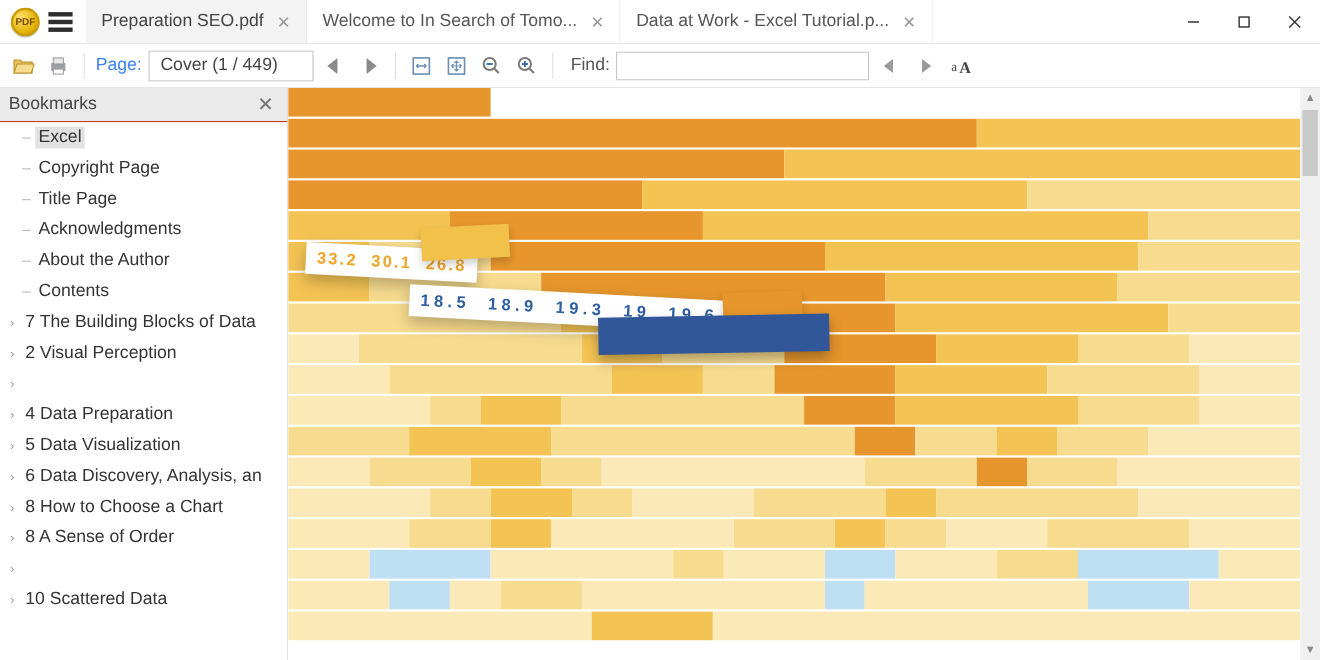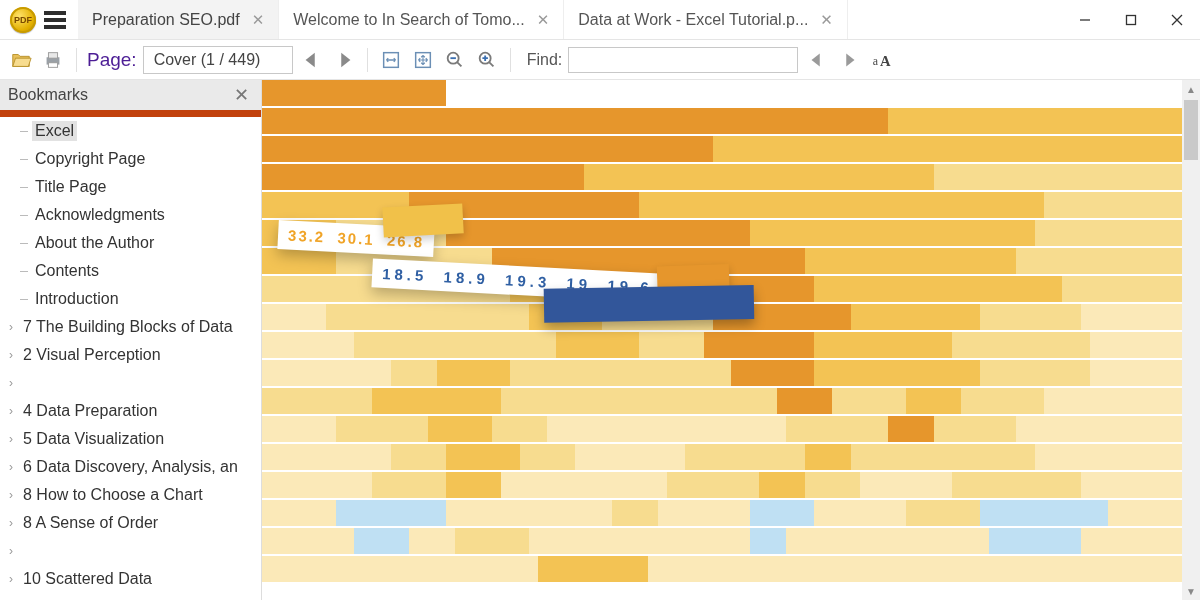--- a/index.html
+++ b/index.html
@@ -26,33 +26,33 @@
   .win-btn.min svg line { stroke:#333; stroke-width:1.3; }
   .win-btn.max svg rect { stroke:#333; stroke-width:1.3; fill:none; }
   .win-btn.close svg path { stroke:#333; stroke-width:1.3; }
 
   
   .toolbar { display:flex; align-items:center; height:40px; padding: 0 8px; gap: 6px; border-bottom:1px solid #e5e5e5; background:#fff; }
   .tbtn { width:26px; height:26px; display:flex; align-items:center; justify-content:center; color:#555; border-radius:3px; }
   .tbtn svg { width:22px; height:22px; }
   .sep { width:1px; height:24px; background:#e0e0e0; margin:0 4px; }
 
-  .page-label { color:#4c1d95; font-size:19px; }
+  .page-label { color:#3b82f6; font-size:16px; }
   .page-box { border:1px solid #c8c8c8; padding:4px 10px; font-size:16px; color:#444; background:#fff; width:150px; }
 
   .nav-arrow svg path { fill:#8a8a8a; }
   .nav-arrow.small svg path { fill:#9a9a9a; }
 
   .find-label { color:#555; font-size:16px; margin-left:6px; }
   .find-input { border:1px solid #c8c8c8; height:26px; width:230px; padding:0 6px; font-size:15px; }
 
   .body-area { display:flex; height:calc(600px - 80px); }
   
   .sidebar { width:262px; background:#fff; border-right:1px solid #ddd; display:flex; flex-direction:column; }
-  .side-head { display:flex; align-items:center; justify-content:space-between; padding:4px 8px 4px 8px; background:#eaeaea; border-bottom:7px solid #c2410c; }
+  .side-head { display:flex; align-items:center; justify-content:space-between; padding:4px 8px 4px 8px; background:#eaeaea; border-bottom:1px solid #c2410c; }
   .side-title { font-size:16px; color:#444; }
   .side-close { color:#777; font-size:18px; padding:0 4px; }
 
   .bm-list { flex:1; overflow:hidden; }
   .bm-item { display:flex; align-items:center; height:28px; font-size:16px; color:#333; white-space:nowrap; overflow:hidden; padding-left:4px; }
   .bm-item.selected span.lbl { background:#e2e2e2; }
   .chev { width:14px; text-align:center; color:#9a9a9a; font-size:12px; margin-right:2px; }
   .bm-item .line { width:8px; height:1px; background:#bbb; margin-right:4px; }
   .bm-item .lbl { padding:1px 3px; }
 
@@ -226,25 +226,20 @@
         </div>
         <div class="bm-item">
           <span class="chev"></span>
           <span class="line"></span>
           <span class="lbl">About the Author</span>
         </div>
         <div class="bm-item">
           <span class="chev"></span>
           <span class="line"></span>
           <span class="lbl">Contents</span>
-        </div>
-        <div class="bm-item">
-          <span class="chev"></span>
-          <span class="line"></span>
-          <span class="lbl">Introduction</span>
         </div>
         <div class="bm-item">
           <span class="chev">›</span>
           <span class="lbl">7 The Building Blocks of Data</span>
         </div>
         <div class="bm-item">
           <span class="chev">›</span>
           <span class="lbl">2 Visual Perception</span>
         </div>
         <div class="bm-item">

